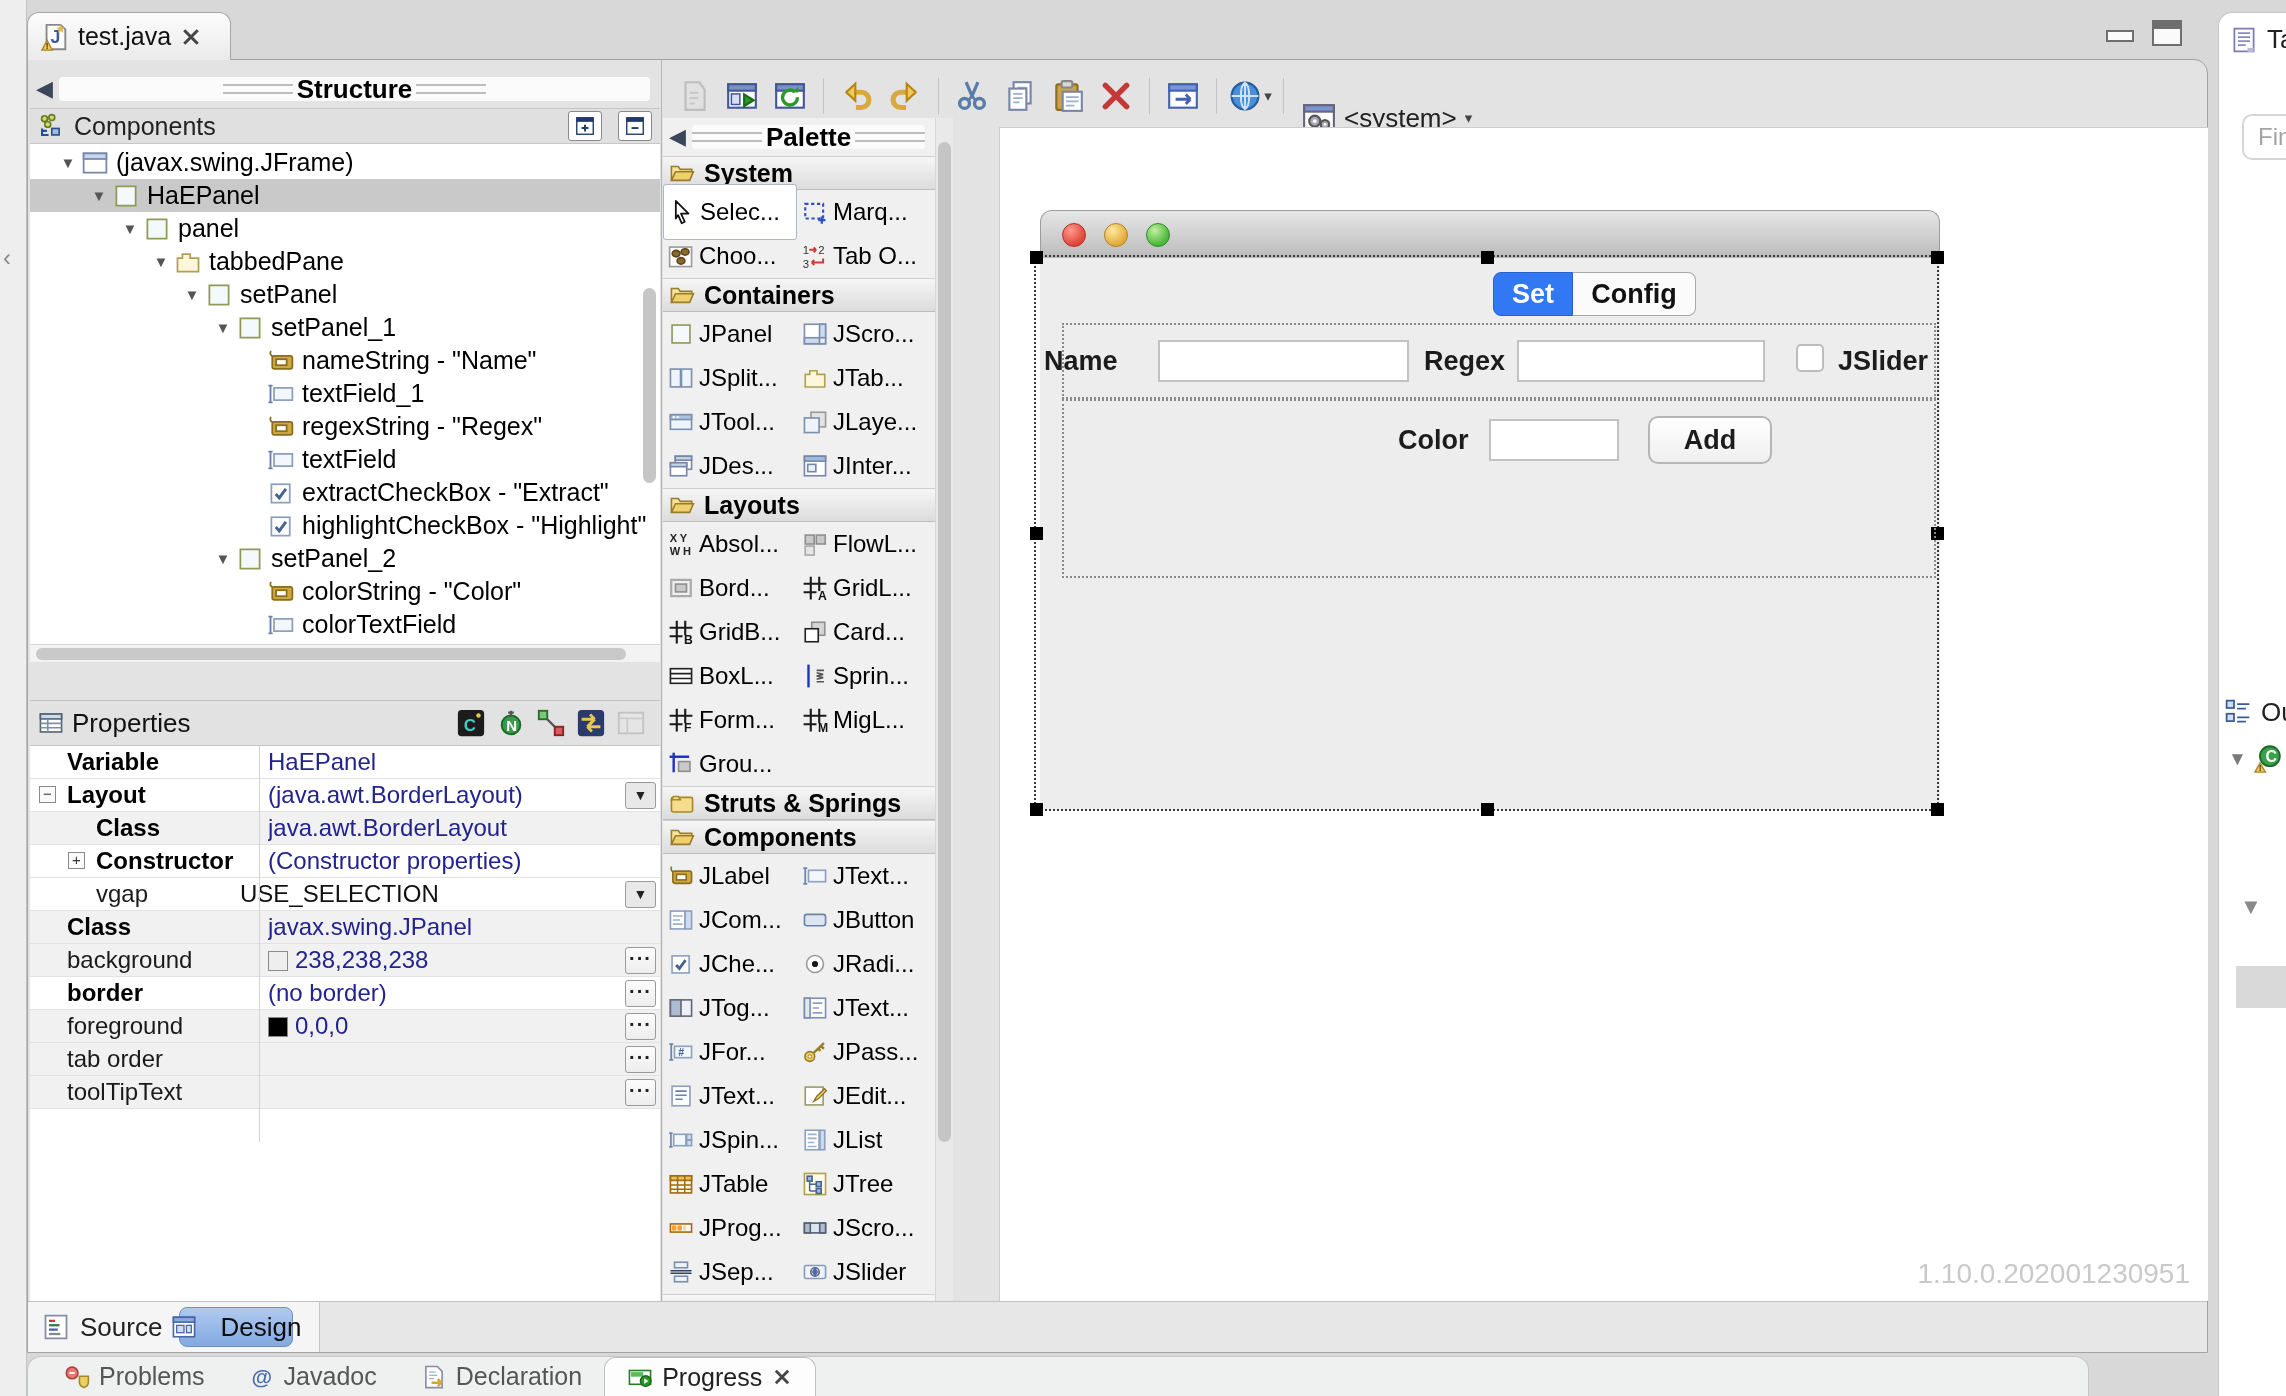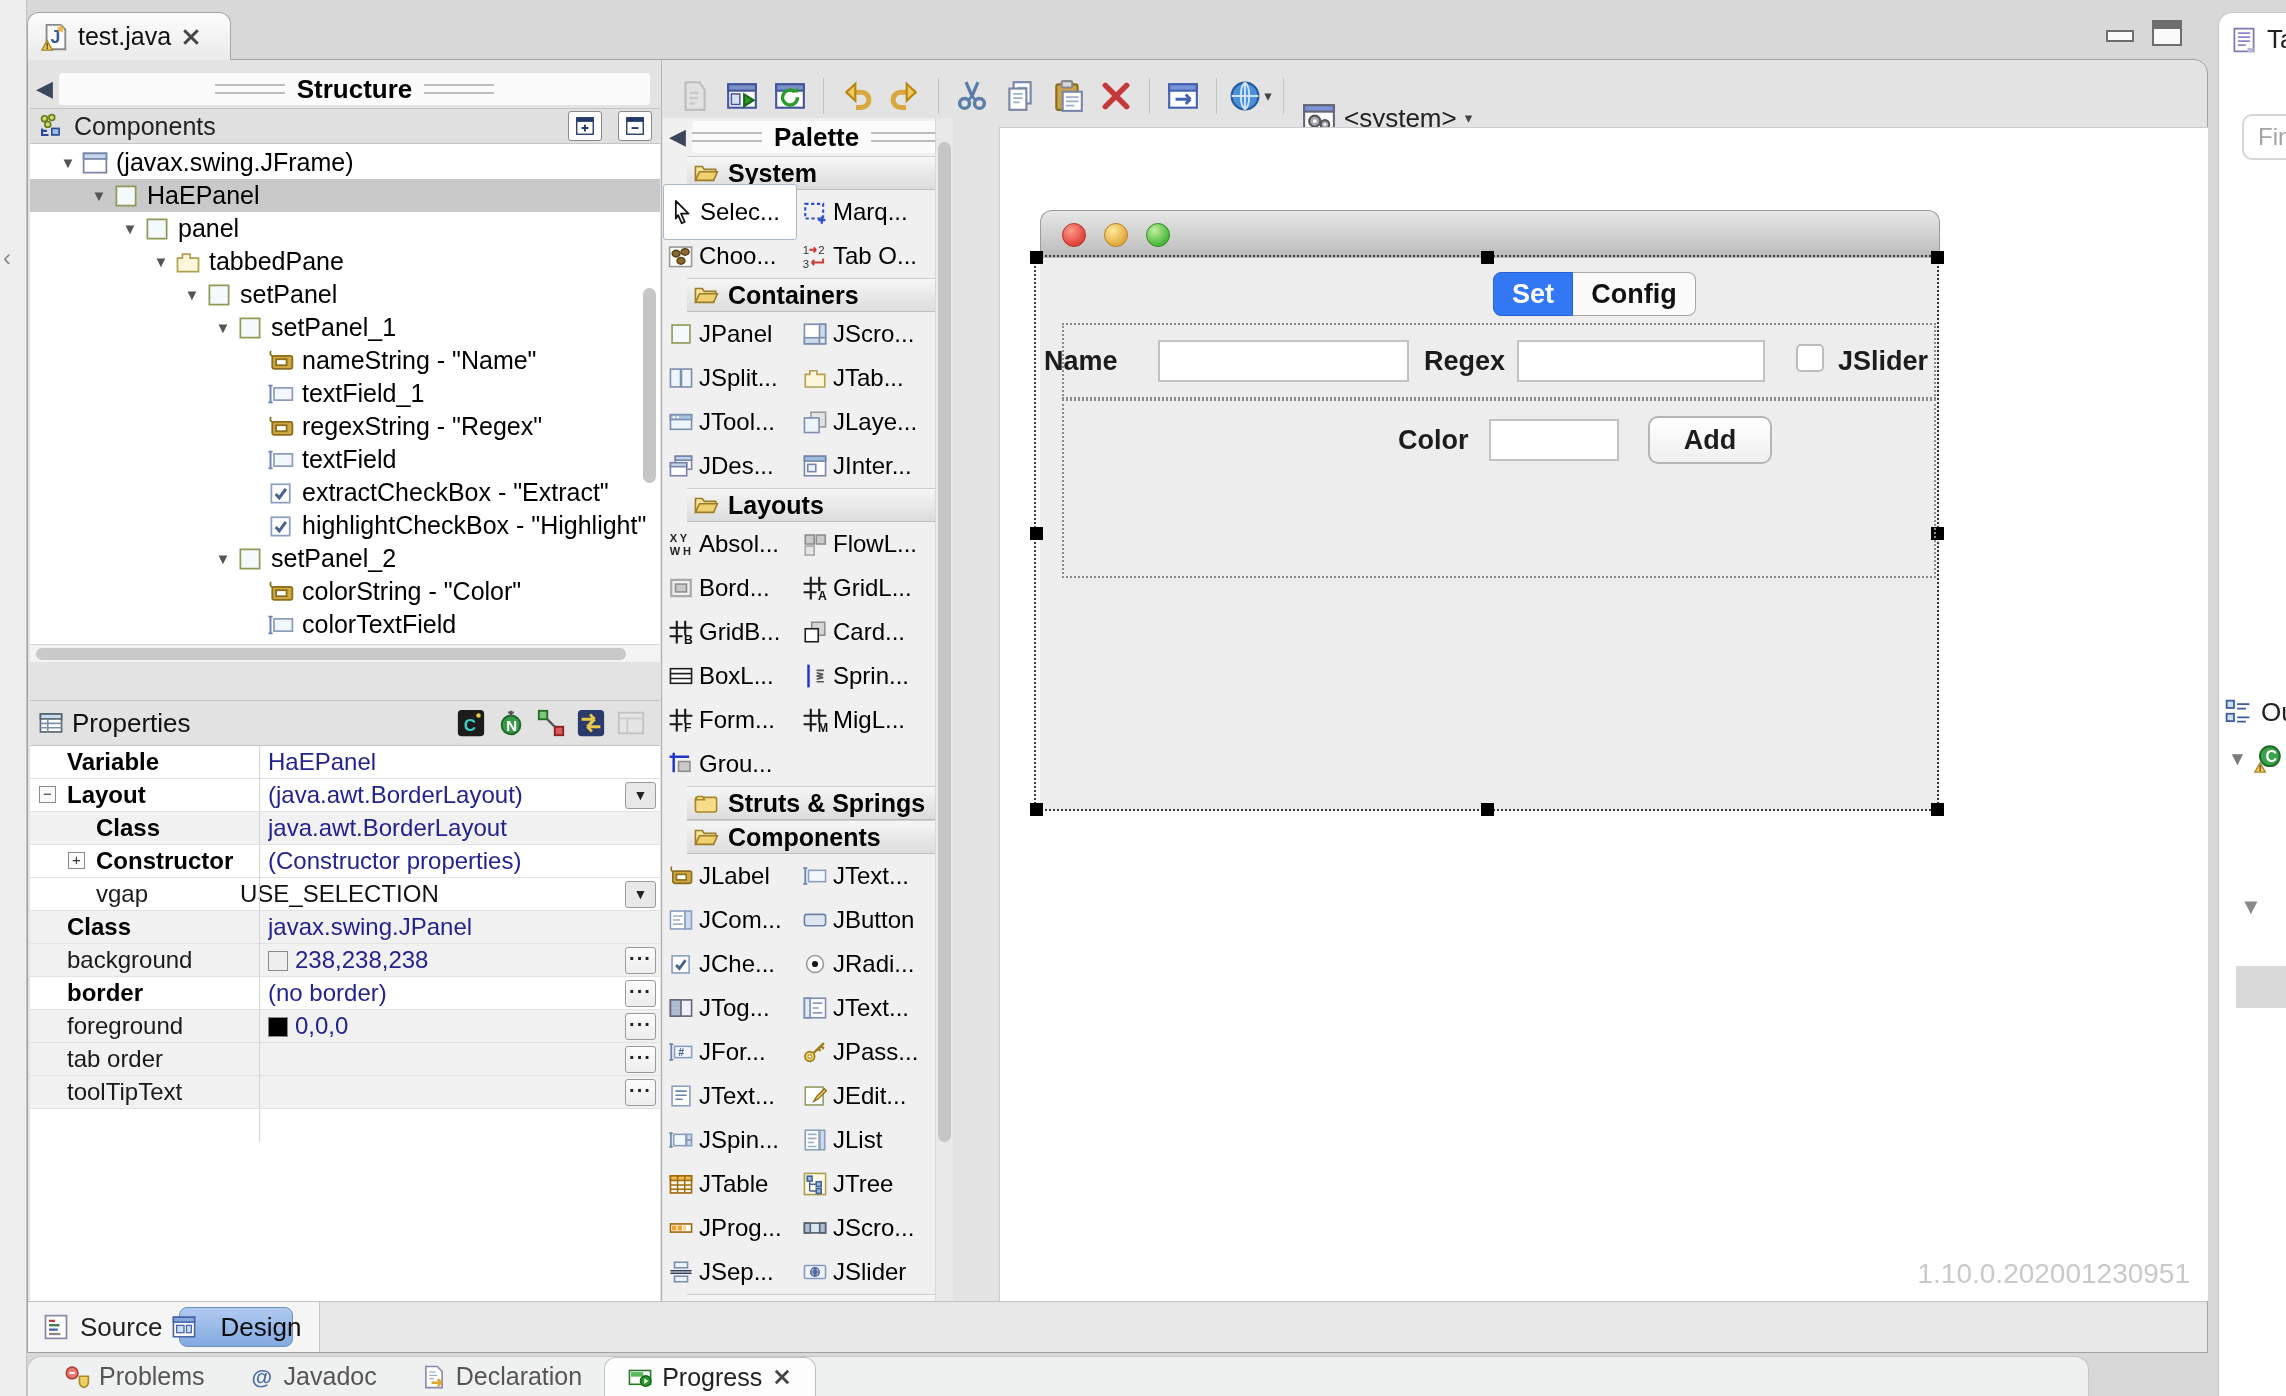--- a/index.html
+++ b/index.html
@@ -19,22 +19,22 @@
                   border-radius:12px 12px 0 0; background:linear-gradient(#fcfcfc,#eaeaea);
                   display:flex; align-items:center; gap:8px; padding:0 12px; z-index:5; }
   #tab-testjava .ttl { font-size:25px; color:#111; white-space:nowrap; }
   #win-min { left:2106px; top:30px; width:28px; height:12px; border:2px solid #6e6e6e; background:#fafafa; }
   #win-max { left:2152px; top:20px; width:30px; height:26px; border:2px solid #6e6e6e; background:#fafafa; }
   #win-max div { height:7px; background:#6e6e6e; }
 
   
   #structure-header { left:30px; top:70px; width:630px; height:38px; }
   .hdr-arrow { color:#3c465a; font-size:22px; padding:0 6px; }
-  .hdr-band { flex:1; height:32px; background:#fbfbfb; border-radius:4px; display:flex;
-              align-items:center; justify-content:center; gap:12px; margin-right:10px; }
+  .hdr-band { flex:1; height:24px; background:#fbfbfb; border-radius:4px; display:flex;
+              align-items:center; justify-content:center; gap:4px; margin-right:10px; }
   .grip { width:70px; height:10px; border-top:2px solid #bdbdbd; border-bottom:2px solid #bdbdbd; }
   .hdr-title { font-size:26px; font-weight:bold; color:#000; }
   #components-bar { left:30px; top:108px; width:630px; height:36px; background:#e0e0e0;
                     border-top:1px solid #c6c6c6; border-bottom:1px solid #c6c6c6; padding:0 8px; gap:10px; }
   #components-bar .lbl { font-size:25px; color:#222; }
   .mini-btn { width:34px; height:30px; background:#fdfdfd; border:1px solid #8a8a8a; border-radius:3px;
               display:flex; align-items:center; justify-content:center; margin-left:6px; }
   #components-bar .spacer { flex:1; }
 
   #tree { left:30px; top:144px; width:630px; height:500px; background:#fff; overflow:hidden; padding-top:2px; }
@@ -83,21 +83,21 @@
   .tbtn.disabled { opacity:.5; filter:grayscale(.8); }
   .tsep { width:1px; height:36px; background:#c2c2c2; margin:0 8px; }
   .tdd { font-size:15px; color:#444; }
   #system-selector { gap:8px; padding:0 8px; height:44px;margin-top:44px; }
   #system-selector .lbl { font-size:26px; color:#222; }
 
   
   #palette { left:663px; top:118px; width:272px; height:1183px; background:#f0f0f0; overflow:hidden; }
   #palette-titlebar { height:38px; display:flex; align-items:center; }
   .psec { height:34px; background:linear-gradient(#f6f6f6,#dcdcdc); border-top:1px solid #cfcfcf;
-          border-bottom:1px solid #bdbdbd; display:flex; align-items:center; gap:9px; padding-left:6px;margin-left:24px; }
+          border-bottom:1px solid #bdbdbd; display:flex; align-items:center; gap:9px; padding-left:6px; }
   .psec .lbl { font-size:25px; font-weight:bold; color:#000; white-space:nowrap; }
   .pitems { display:grid; grid-template-columns:134px 134px; grid-auto-rows:44px; align-items:center; }
   .pitem { display:flex; align-items:center; gap:5px; padding-left:5px; height:56px;
            white-space:nowrap; overflow:hidden; }
   .pitem .lbl { font-size:24px; color:#000; }
   .pitem.selected { background:#fff; border:1px solid #aab8c8; border-radius:3px; }
   #palette-scroll { left:935px; top:118px; width:18px; height:1183px; background:#e9e9e9; border-left:1px solid #d8d8d8; }
   #palette-scroll div { position:absolute; left:2px; top:24px; width:13px; height:1000px; background:#c5c5c5; border-radius:7px; }
 
   

